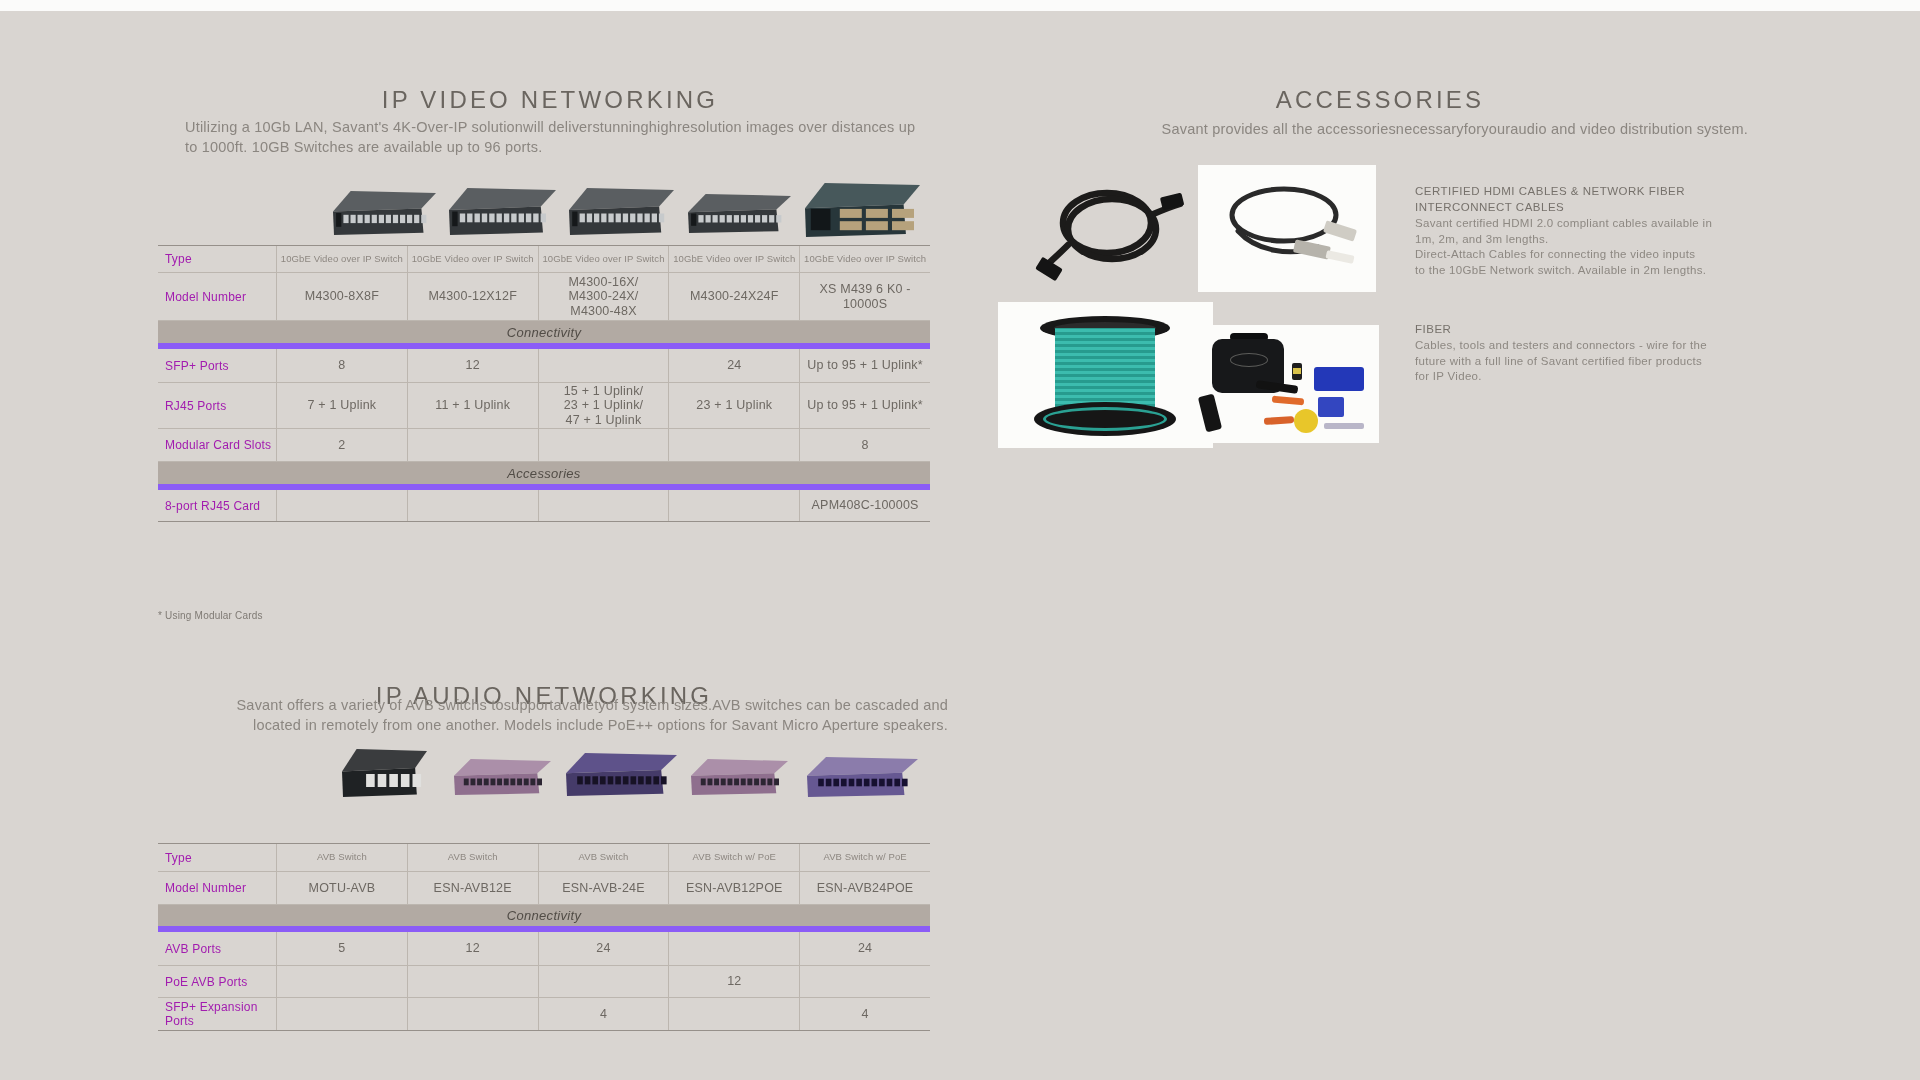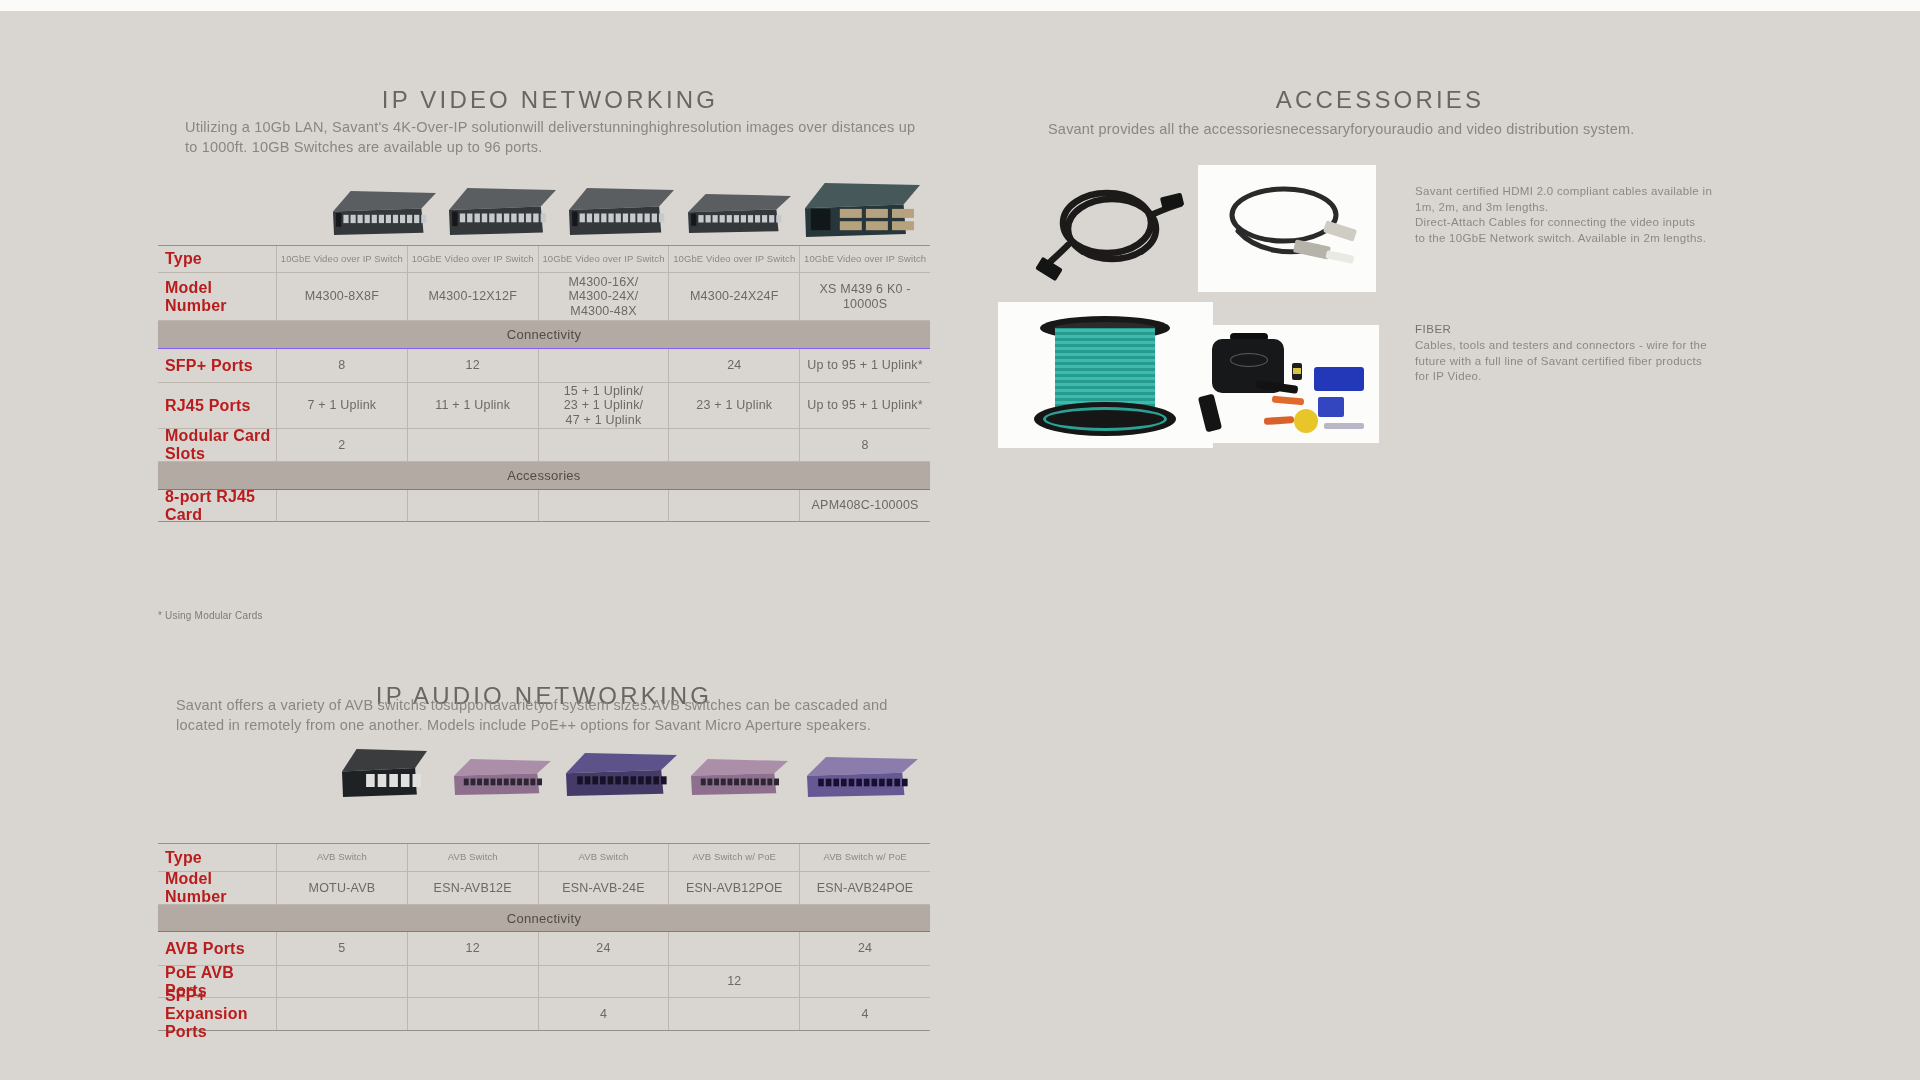--- a/index.html
+++ b/index.html
@@ -12,38 +12,38 @@
   .abs{position:absolute;}
   .top-strip{position:absolute;top:0;left:0;right:0;height:11px;background:#fbfbfa;}
   .sec-title{
     position:absolute;text-align:center;font-size:24px;letter-spacing:3.2px;
     color:#6a655f;font-weight:400;
   }
   .intro{
     position:absolute;font-size:14.5px;color:#8b8680;line-height:1.4;
     white-space:pre-line;letter-spacing:0.2px;margin-left:18px;
   }
-  .intro.center{text-align:left;}
+  .intro.center{text-align:right;}
   
   .ptable{
     position:absolute;border-top:1px solid #96908a;border-bottom:1px solid #96908a;
     box-sizing:border-box;
   }
   .trow{display:flex;border-bottom:1px solid #bcb6af;box-sizing:border-box;align-items:stretch;}
   .trow:last-child{border-bottom:none;}
   .cell{display:flex;align-items:center;box-sizing:border-box;}
-  .cell.label{width:118px;padding-left:7px;font-size:16px;color:#b91c1c;letter-spacing:0.2px;font-weight:bold;}
+  .cell.label{width:118px;padding-left:7px;font-size:12px;color:#a21caf;letter-spacing:0.2px;}
   .cell.val{
     flex:1;border-left:1px solid #bcb6af;justify-content:center;text-align:center;
     font-size:12.5px;color:#6d6862;white-space:pre-line;line-height:1.14;letter-spacing:0.2px;
   }
   .cell.hval{font-size:9.5px;color:#8d8781;letter-spacing:0.1px;}
   .trow.band{
     background:#b2aaa3;justify-content:center;align-items:center;
-    color:#514c46;font-size:13px;letter-spacing:0.3px;border-bottom:1px solid #8b5cf6;
+    color:#514c46;font-size:13px;letter-spacing:0.3px;border-bottom:6px solid #8b5cf6;font-style:italic;
   }
   .footnote{position:absolute;font-size:10px;color:#7f7a74;letter-spacing:0.2px;}
   
   .sw{position:absolute;}
   .sw svg{display:block;}
   
   .whitebox{position:absolute;background:#fcfcfa;}
   .blk{position:absolute;width:320px;}
   .blk-h{font-size:11.5px;color:#76716b;letter-spacing:0.5px;line-height:1.4;white-space:pre-line;}
   .blk-b{font-size:11.5px;color:#8d8882;letter-spacing:0.3px;line-height:1.35;white-space:pre-line;margin-top:1px;}
@@ -407,20 +407,22 @@
   <div class="kit-pen"></div>
   <div class="kit-orange"></div>
   <div class="kit-orange2"></div>
   <div class="kit-yellow"></div>
   <div class="kit-blue-box"></div>
   <div class="kit-cleaver"></div>
   <div class="kit-ruler"></div>
 </div>
 
 <div class="blk" style="left:1415px;top:183px;">
+  <div class="blk-h">CERTIFIED HDMI CABLES &amp; NETWORK FIBER
+INTERCONNECT CABLES</div>
   <div class="blk-b">Savant certified HDMI 2.0 compliant cables available in
 1m, 2m, and 3m lengths.
 Direct-Attach Cables for connecting the video inputs
 to the 10GbE Network switch. Available in 2m lengths.</div>
 </div>
 <div class="blk" style="left:1415px;top:321px;">
   <div class="blk-h">FIBER</div>
   <div class="blk-b">Cables, tools and testers and connectors - wire for the
 future with a full line of Savant certified fiber products
 for IP Video.</div>

